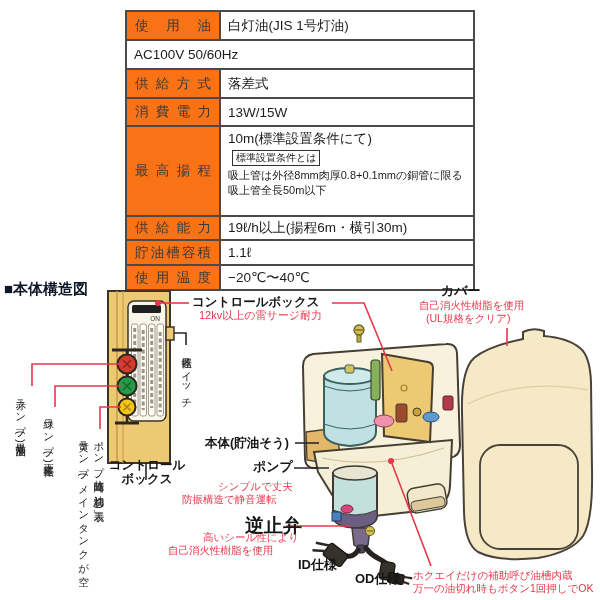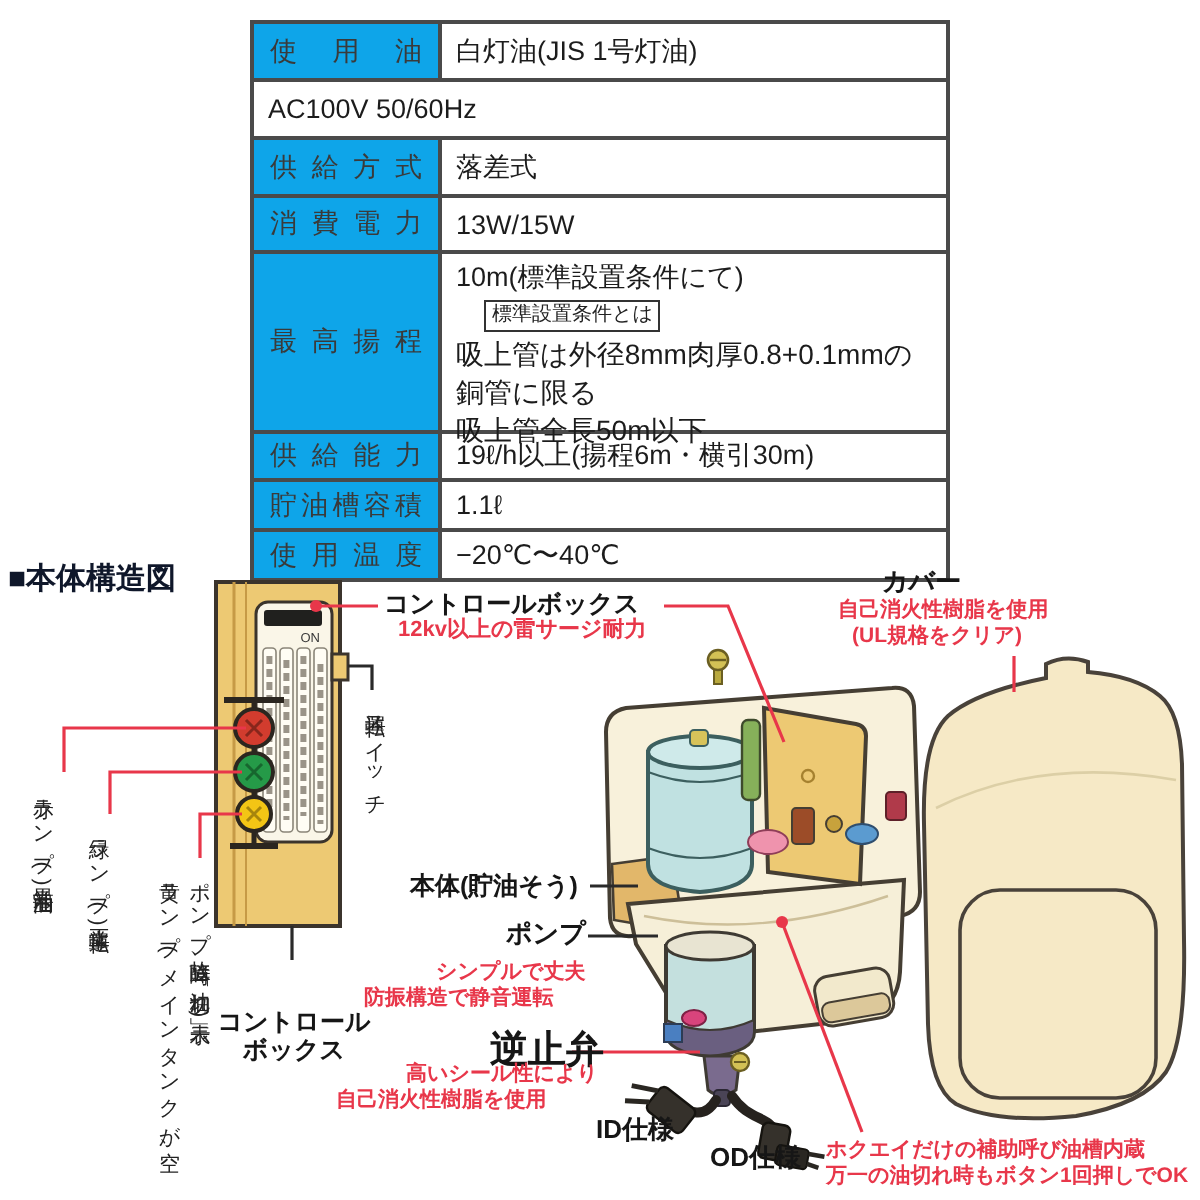--- a/index.html
+++ b/index.html
@@ -3,35 +3,35 @@
 <meta charset="utf-8">
 <style>
   html,body{margin:0;padding:0}
   body{width:600px;height:600px;position:relative;background:#fff;
        font-family:"Liberation Sans","DejaVu Sans",sans-serif;overflow:hidden}
   .abs{position:absolute}
   
   .spec{position:absolute;left:125px;top:10px;width:346px;border:2px solid #4a4a4a;background:#fff}
   .srow{display:flex;border-bottom:2px solid #4a4a4a}
   .srow:last-child{border-bottom:none}
-  .scell-l{width:94px;flex:0 0 94px;background:#0ea5e9;border-right:2px solid #4a4a4a;
+  .scell-l{width:94px;flex:0 0 94px;background:#f97316;border-right:2px solid #4a4a4a;
            display:flex;align-items:center;padding:0 8px;box-sizing:border-box}
   .scell-l span{display:block;width:100%;font-size:13.5px;color:#3a3a3a;
                 text-align:justify;text-align-last:justify}
   .scell-r{flex:1;display:flex;align-items:center;padding:0 0 0 7px;
            font-size:13.5px;color:#1c1c1c}
   .scell-r.multi{display:block;padding:3px 8px 2px 7px}
   .h27{height:27px}.h26{height:26px}.h88{height:88px}.h22{height:22px}.h23{height:23px}
   .notebox{display:inline-block;border:1px solid #333;font-size:10px;color:#222;
-           padding:0 3px;margin:2px 14px 2px;line-height:1.4}
-  .smallnotes{font-size:14px;line-height:1.34;color:#1c1c1c}
+           padding:0 3px;margin:2px 4px 2px;line-height:1.4}
+  .smallnotes{font-size:11px;line-height:1.34;color:#1c1c1c}
   
   .sec-title{font-size:15px;font-weight:bold;color:#0f172a;white-space:nowrap}
   .blk{font-weight:600;color:#161616;font-size:12.5px;white-space:nowrap;line-height:1.15}
-  .red{color:#e8374a;font-weight:bold;font-size:10.5px;white-space:nowrap;line-height:1.2}
+  .red{color:#e8374a;font-weight:normal;font-size:10.5px;white-space:nowrap;line-height:1.2}
   .v{writing-mode:vertical-rl;font-size:10.5px;color:#222;line-height:1.25;letter-spacing:1px}
   .vwrap{writing-mode:vertical-lr;font-size:10.5px;color:#222;line-height:1.45;letter-spacing:1px}
   .ctr{text-align:center}
 </style>
 </head>
 <body>
 
 <div class="spec">
   <div class="srow h27">
     <div class="scell-l">
@@ -230,21 +230,21 @@
 <div class="abs blk" style="left:441px;top:284px;font-size:13px">カバー</div>
 <div class="abs red" style="left:419px;top:299px">自己消火性樹脂を使用</div>
 <div class="abs red" style="left:426px;top:312px">(UL規格をクリア)</div>
 
 <div class="abs v" style="left:180px;top:349px">運転スイッチ</div>
 
 <div class="abs v" style="left:14px;top:391px">赤ランプ(異常油面)</div>
 <div class="abs v" style="left:42px;top:411px">緑ランプ(正常運転)</div>
 <div class="abs vwrap" style="left:76px;top:433px;height:150px">黄ランプ(メインタンクが空、ポンプ故障時、「油切れ」表示)</div>
 
-<div class="abs blk ctr" style="left:105px;top:504px;width:84px">
+<div class="abs blk ctr" style="left:105px;top:458px;width:84px">
   <div>コントロール</div>
   <div>ボックス</div>
 </div>
 
 <div class="abs blk" style="left:205px;top:436px">本体(貯油そう)</div>
 
 <div class="abs blk" style="left:253px;top:460px;font-size:13px">ポンプ</div>
 <div class="abs red" style="left:218px;top:480px">シンプルで丈夫</div>
 <div class="abs red" style="left:182px;top:493px">防振構造で静音運転</div>
 

